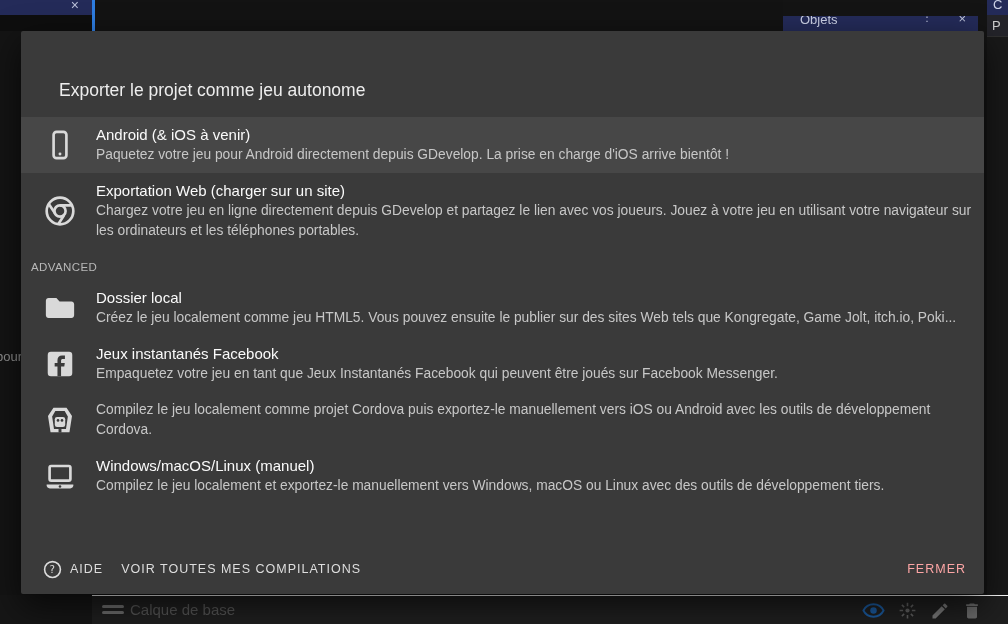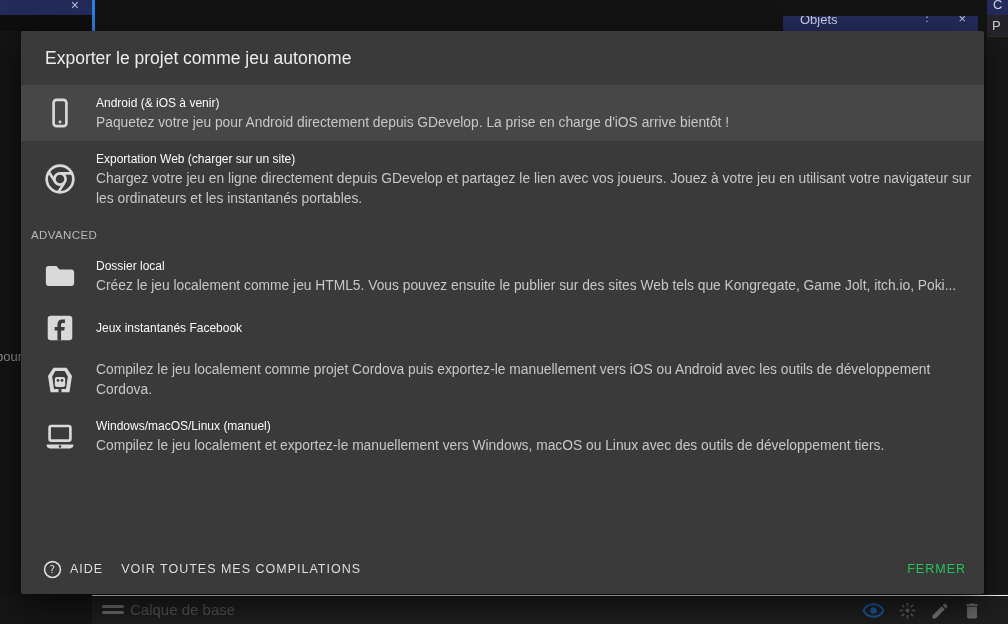--- a/index.html
+++ b/index.html
@@ -37,37 +37,37 @@
   #bg-layer-bar { left:92px; top:595px; width:916px; height:29px; background:#1f1f1f; border-top:1px solid #ffffff; }
   #bg-layer-strip-left { left:0; top:595px; width:92px; height:29px; background:#161616; }
   #bg-layer-bar .burger { position:absolute; left:10px; top:9px; width:22px; }
   #bg-layer-bar .burger i { display:block; height:3px; background:#6e6e6e; border-radius:2px; margin-bottom:3px; }
   #bg-layer-bar .label { position:absolute; left:38px; top:5px; font-size:15px; color:#565656; }
   #bg-layer-bar .icons { position:absolute; right:26px; top:3px; display:flex; gap:12px; align-items:center; }
 
   
   #dialog { left:21px; top:31px; width:963px; height:563px; background:#3a3a3a;
             border-radius:2px; box-shadow:0 12px 34px rgba(0,0,0,.65); color:#e8e8e8; }
-  #dialog .titlebar { height:54px; display:flex; align-items:center; padding-left:24px; }
+  #dialog .titlebar { height:54px; display:flex; align-items:center; padding-left:38px;margin-top:32px; }
   #dialog .title { font-size:17.5px; color:#ededed; }
 
   .opt { display:flex; align-items:center; padding:8px 8px 8px 23px; cursor:pointer; }
   .opt.hl { background:#474747; }
   .opt-icon { width:32px; height:32px; flex:0 0 32px; margin-right:20px; display:flex; align-items:center; justify-content:center; }
   .opt-text { flex:1; min-width:0; }
-  .opt-title { font-size:12px; color:#fafafa; line-height:20px; }
+  .opt-title { font-size:15px; color:#fafafa; line-height:20px; }
   .opt-desc  { font-size:13.8px; color:#c7c7c7; line-height:20px; }
 
   .advanced { height:31px; padding:12px 0 0 10px; font-size:11.5px; letter-spacing:.4px; color:#b8b8b8; }
 
   #dialog .actions { position:absolute; left:20px; right:16px; bottom:12px; height:26px;
                      display:flex; align-items:center; gap:14px; }
   .btn { display:flex; align-items:center; gap:8px; font-size:12.5px; letter-spacing:1px;
          font-weight:500; color:#dedede; cursor:pointer; padding:4px 2px; }
-  .btn.close-btn { margin-left:auto; color:#22c55e; }
+  .btn.close-btn { margin-left:auto; color:#fca5a5; }
 
   svg { display:block; }
 </style>
 </head>
 <body>
 
 <div id="stage">
 
   <div id="bg-left-window" class="abs navy">
     <span class="close">×</span>
@@ -159,21 +159,21 @@
     <div class="opt">
       <span class="opt-icon">
         <svg width="32" height="32" viewBox="0 0 24 24" fill="none" stroke="#d9d9d9" stroke-width="2">
           <circle cx="12" cy="12" r="10"></circle>
           <circle cx="12" cy="12" r="4.2"></circle>
           <path d="M12 7.8h9.4 M8.5 14.1 3.7 6.9 M14.9 15.4 10.8 21.8"></path>
         </svg>
       </span>
       <span class="opt-text">
         <div class="opt-title">Exportation Web (charger sur un site)</div>
-        <div class="opt-desc">Chargez votre jeu en ligne directement depuis GDevelop et partagez le lien avec vos joueurs. Jouez à votre jeu en utilisant votre navigateur sur les ordinateurs et les instantanés portables.</div>
+        <div class="opt-desc">Chargez votre jeu en ligne directement depuis GDevelop et partagez le lien avec vos joueurs. Jouez à votre jeu en utilisant votre navigateur sur les ordinateurs et les téléphones portables.</div>
       </span>
     </div>
 
 
     <div class="advanced">ADVANCED</div>
 
     <div class="opt">
       <span class="opt-icon">
         <svg width="32" height="32" viewBox="0 0 24 24" fill="#d9d9d9">
           <path d="M3.4 4.5h5.9l2.4 2.6h8.9c1.1 0 2 .9 2 2v8.4c0 1.1-.9 2-2 2H3.4c-1.1 0-2-.9-2-2V6.5c0-1.1.9-2 2-2z"></path>
@@ -187,20 +187,21 @@
 
     <div class="opt">
       <span class="opt-icon">
         <svg width="32" height="32" viewBox="0 0 24 24">
           <rect x="2.8" y="2.8" width="18.4" height="18.4" rx="2.4" fill="#d9d9d9"></rect>
           <path d="M15.7 8.3h-1.8c-.6 0-1.1.5-1.1 1.1v1.9h2.8l-.4 2.6h-2.4v7.3h-2.7v-7.3H8v-2.6h2.1V9.1c0-2 1.3-3.4 3.4-3.4h2.2z" fill="#3a3a3a"></path>
         </svg>
       </span>
       <span class="opt-text">
         <div class="opt-title">Jeux instantanés Facebook</div>
+        <div class="opt-desc">Empaquetez votre jeu en tant que Jeux Instantanés Facebook qui peuvent être joués sur Facebook Messenger.</div>
       </span>
     </div>
 
     <div class="opt">
       <span class="opt-icon">
         <svg width="32" height="32" viewBox="0 0 24 24">
           <path fill-rule="evenodd" fill="#d9d9d9" d="M7.1 2.8h9.8L21 9l-1.9 12.2H4.9L3 9zM8.5 5.2 6.1 9.4l1.4 9.4h9l1.4-9.4-2.4-4.2z"></path>
           <rect x="8.1" y="9.8" width="7.8" height="7.4" rx="1.7" fill="#d9d9d9"></rect>
           <circle cx="10.5" cy="12.3" r="1" fill="#3a3a3a"></circle>
           <circle cx="13.5" cy="12.3" r="1" fill="#3a3a3a"></circle>

